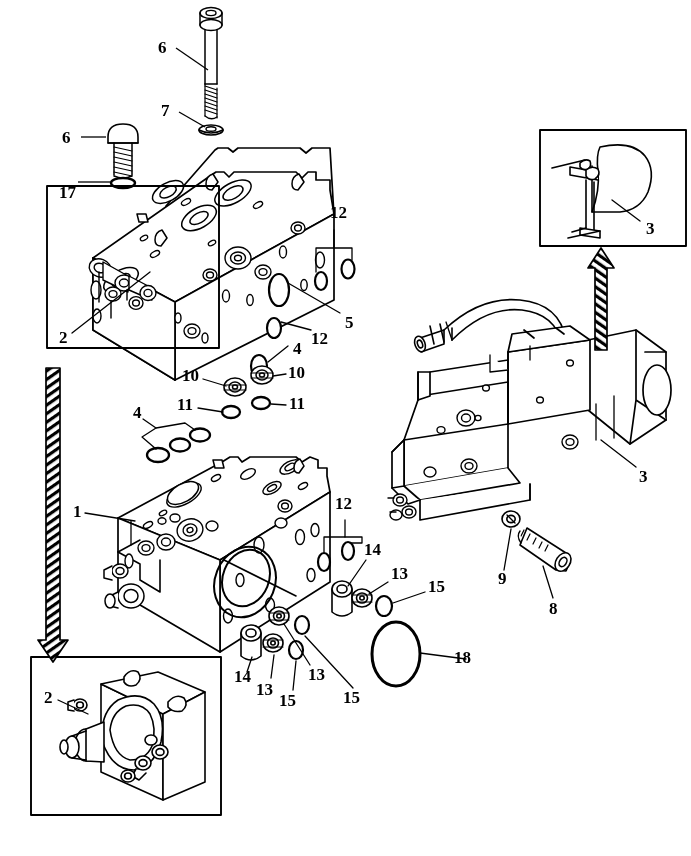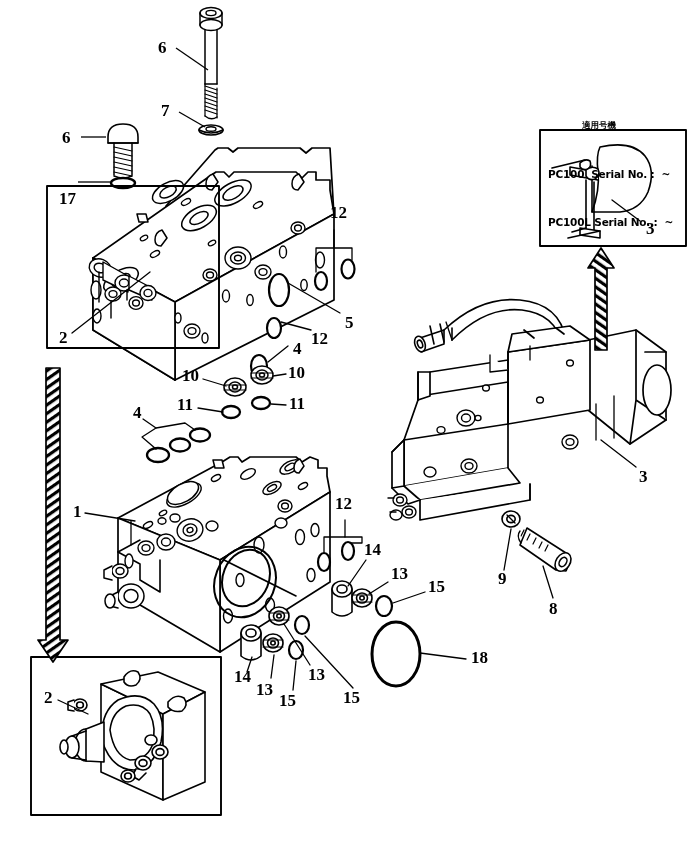--- a/index.html
+++ b/index.html
@@ -606,37 +606,32 @@
 <div class="lbl" style="left:335px;top:495px;">12</div>
 <div class="lbl" style="left:391px;top:565px;">13</div>
 <div class="lbl" style="left:308px;top:666px;">13</div>
 <div class="lbl" style="left:256px;top:681px;">13</div>
 <div class="lbl" style="left:364px;top:541px;">14</div>
 <div class="lbl" style="left:234px;top:668px;">14</div>
 <div class="lbl" style="left:428px;top:578px;">15</div>
 <div class="lbl" style="left:343px;top:689px;">15</div>
 <div class="lbl" style="left:279px;top:692px;">15</div>
 <div class="lbl" style="left:62px;top:129px;">6</div>
-<div class="lbl" style="left:59px;top:190px;">17</div>
-<div class="lbl" style="left:471px;top:649px;">18</div>
+<div class="lbl" style="left:59px;top:184px;">17</div>
+<div class="lbl" style="left:454px;top:649px;">18</div>
 
 <svg style="position:absolute;left:0;top:0;width:691px;height:856px;pointer-events:none;" xmlns="http://www.w3.org/2000/svg">
   <g stroke="#000" stroke-width="1.3" fill="none">
     <path d="M81 137 L106 137"></path>
     <path d="M78 182 L110 182"></path>
     <path d="M176 48 L208 70"></path>
     <path d="M179 112 L205 127"></path>
   </g>
 </svg>
 
-<div class="serial" style="left:548px;top:84px;">
-  <span class="jp jpwrap">適用号機</span>
-  <span class="ln">PC100  Serial No. :  ~</span>
-  <span class="ln">PC100L Serial No. :  ~</span>
-</div>
 
 <div class="serial" style="left:42px;top:820px;">
   
   
   
 </div>
 
 </div>
 
 </body></html>

